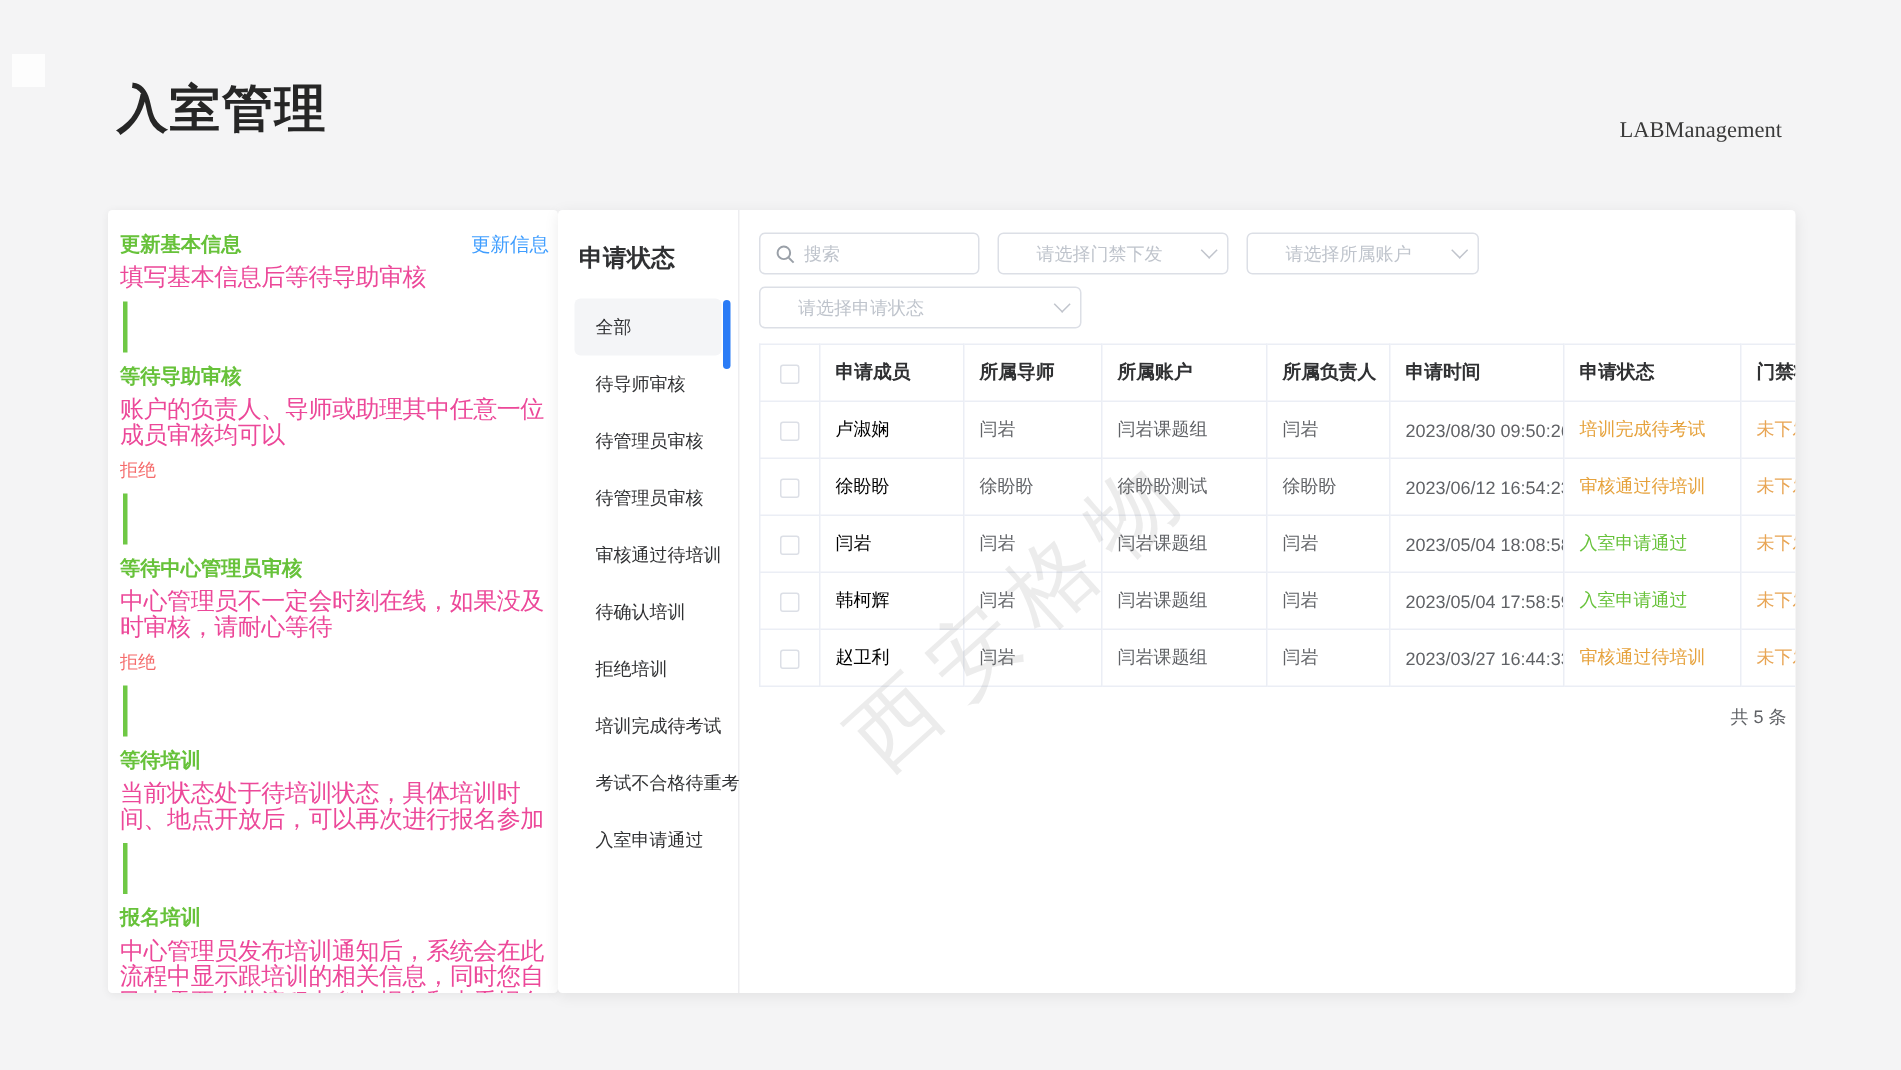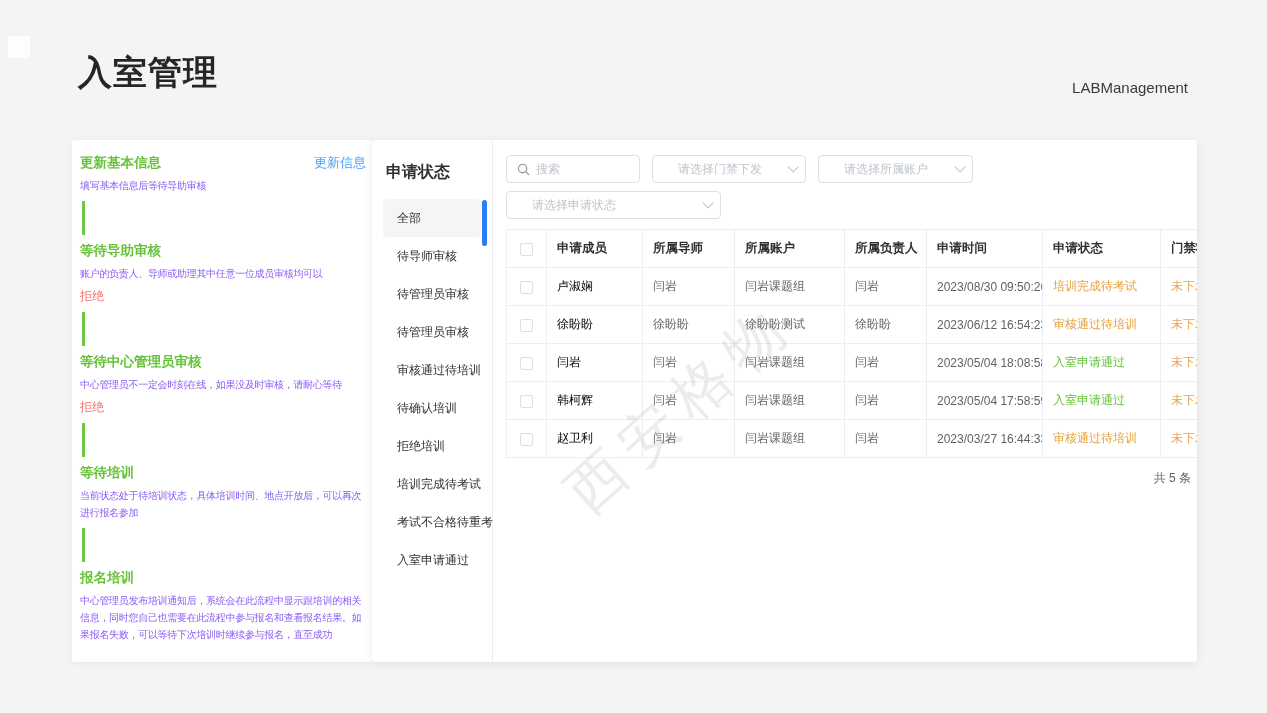--- a/index.html
+++ b/index.html
@@ -9,33 +9,33 @@
     font-family:"Liberation Sans","DejaVu Sans",sans-serif;
     color:#303133; position:relative;
   }
   .corner-box { position:absolute; left:8px; top:36px; width:22px; height:22px; background:#fdfdfd; }
   .page-title {
     position:absolute; left:78px; top:50px;
     font-size:34px; font-weight:800; color:#262626; letter-spacing:1px;
   }
   .brand {
     position:absolute; right:79px; top:79px;
-    font-size:15px; color:#3a3a3a;
+    font-size:15px; color:#3a3a3a;font-family:Liberation Serif, serif;
   }
 
   
   .guide-card {
     position:absolute; left:72px; top:140px; width:300px; height:522px;
     background:#fff; border-radius:3px; box-shadow:0 1px 6px rgba(0,0,0,.06);
     padding:14px 6px 10px 8px; overflow:hidden;
   }
   .step-head { display:flex; justify-content:space-between; align-items:center; margin-bottom:5px; }
   .step-title { color:#67c23a; font-weight:700; font-size:13.5px; }
   .update-link { color:#409eff; font-size:13px; cursor:pointer; }
-  .step-desc { font-size:10px; color:#8b5cf6; line-height:17px; letter-spacing:-0.3px; }
+  .step-desc { font-size:16px; color:#ec4899; line-height:17px; letter-spacing:-0.3px; }
   .reject { color:#f56c6c; font-size:12px; margin-top:6px; }
   .vline { width:2.5px; height:34px; background:#6fc845; margin:7px 0 7px 2px; }
 
   
   .main-card {
     position:absolute; left:372px; top:140px; width:825px; height:522px;
     background:#fff; border-radius:3px; box-shadow:0 2px 10px rgba(0,0,0,.08);
     display:flex; overflow:hidden;
   }
   .status-sidebar {
@@ -50,21 +50,21 @@
               background:#2b7cf6; border-radius:3px; }
 
   .content { flex:1; position:relative; padding:15px 0 0 13px; overflow:hidden; }
 
   .filter-row { display:flex; gap:12px; margin-bottom:8px; }
   .search-box, .select-box {
     height:28px; border:1px solid #dcdfe6; border-radius:4px; background:#fff;
     display:flex; align-items:center; font-size:12px; color:#bfc4cc;
     padding:0 10px; position:relative;
   }
-  .search-box { width:134px; gap:6px; }
+  .search-box { width:147px; gap:6px; }
   .search-box input { border:none; outline:none; width:110px; font-size:12px; color:#606266;
                       font-family:inherit; background:transparent; }
   .search-box input::placeholder { color:#bfc4cc; }
   .select-box { justify-content:space-between;padding-left:25px; }
   .sel-1 { width:154px; } .sel-2 { width:155px; } .sel-3 { width:215px; }
   .chevron { width:8px; height:8px; border-right:1.5px solid #c0c4cc; border-bottom:1.5px solid #c0c4cc;
              transform:rotate(45deg) translateY(-3px); flex:0 0 8px; }
   .mag { width:13px; height:13px; flex:0 0 13px; }
 
   

